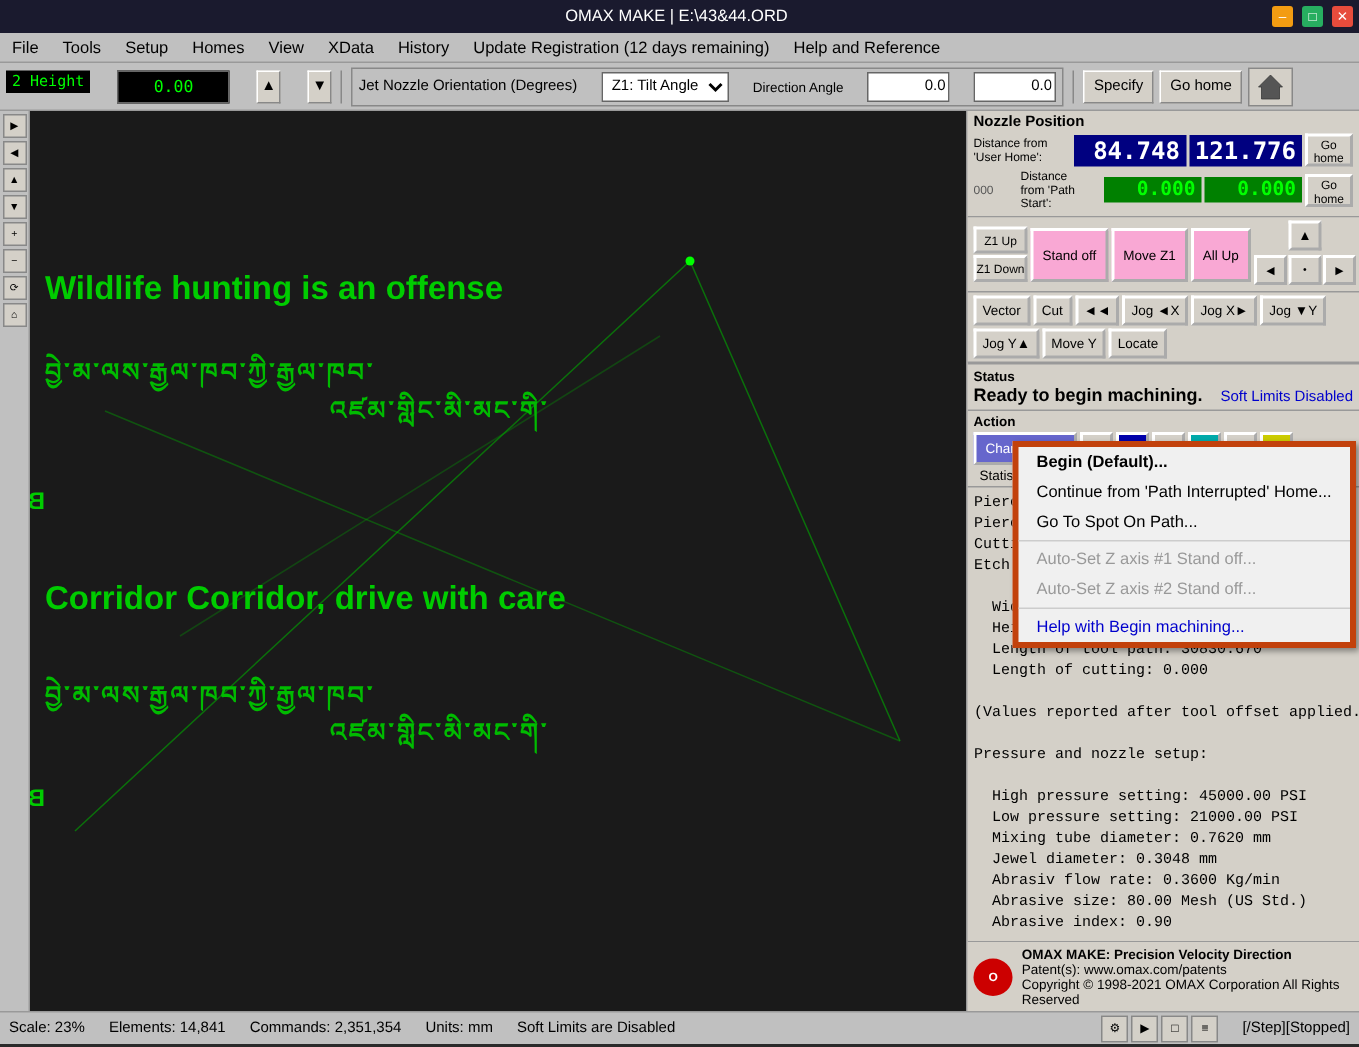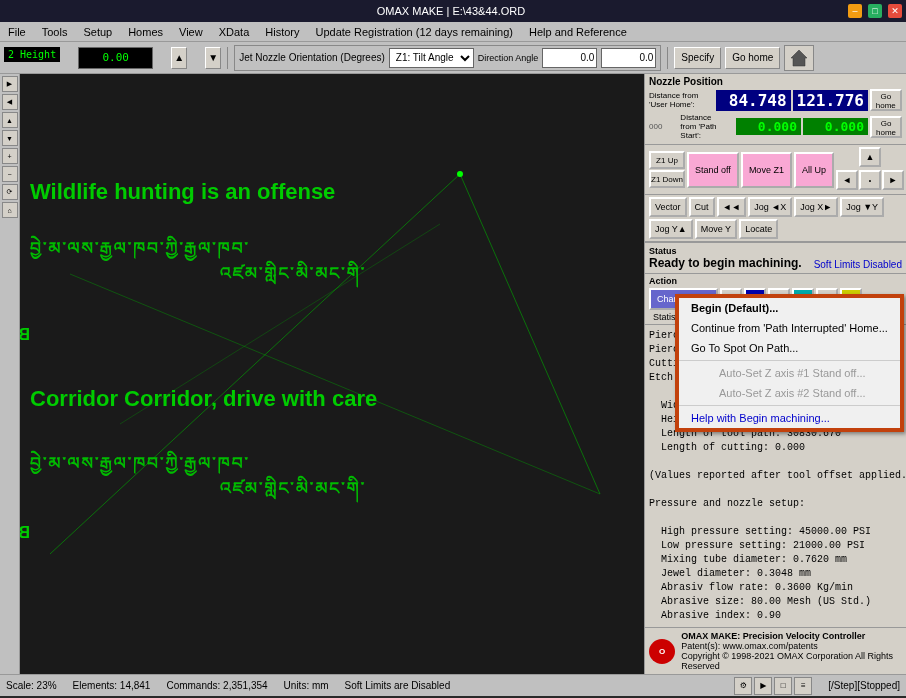--- a/index.html
+++ b/index.html
@@ -75,21 +75,21 @@
     }
     .toolbar-sep { width: 1px; height: 22px; background: #888; margin: 0 2px; }
 
     
     .jet-section {
       display: flex;
       align-items: center;
       background: #c0c0c0;
       border: 1px solid #888;
       padding: 1px 4px;
-      gap: 4px;
+      gap: 16px;
       height: 26px;
     }
     .jet-label { font-size: 10px; color: #000; white-space: nowrap; }
     .jet-combo {
       height: 20px;
       font-size: 10px;
       background: #fff;
       border: 1px solid #666;
       padding: 0 2px;
     }
@@ -257,21 +257,21 @@
       z-index: 100;
       min-width: 220px;
     }
     .dropdown-item {
       padding: 4px 12px;
       font-size: 11px;
       color: #000;
       cursor: pointer;
       white-space: nowrap;
     }
-    .dropdown-item.disabled { color: #999; cursor: default; margin-left: 28px; }
+    .dropdown-item.disabled { color: #999; cursor: default; }
     .dropdown-sep { height: 1px; background: #ccc; margin: 2px 0; }
     .dropdown-item.bold { font-weight: bold; }
     .dropdown-item.link-style { color: #0000cc; }
 
     
     #info-text {
       flex: 1;
       padding: 4px;
       font-size: 10px;
       color: #000;
@@ -517,21 +517,21 @@
         <div style="white-space:pre;">  Abrasiv flow rate: 0.3600 Kg/min</div>
         <div style="white-space:pre;">  Abrasive size: 80.00 Mesh (US Std.)</div>
         <div style="white-space:pre;">  Abrasive index: 0.90</div>
         <div style="white-space:pre;">&nbsp;</div>
       </div>
 
     <div style="background:#d4d0c8;padding:3px 4px;border-top:1px solid #999;font-size:9px;">
       <div style="display:flex;align-items:center;gap:6px;">
         <div style="width:30px;height:25px;background:#cc0000;border-radius:50%;display:flex;align-items:center;justify-content:center;color:#fff;font-weight:bold;font-size:8px;">O</div>
         <div>
-          <div style="font-weight:bold;">OMAX MAKE: Precision Velocity Controller</div>
+          <div style="font-weight:bold;">OMAX MAKE: Precision Velocity Direction</div>
           <div>Patent(s): www.omax.com/patents</div>
           <div>Copyright © 1998-2021 OMAX Corporation All Rights Reserved</div>
         </div>
       </div>
     </div>
 
   </div>
 </div>
 
 <div id="statusbar">

